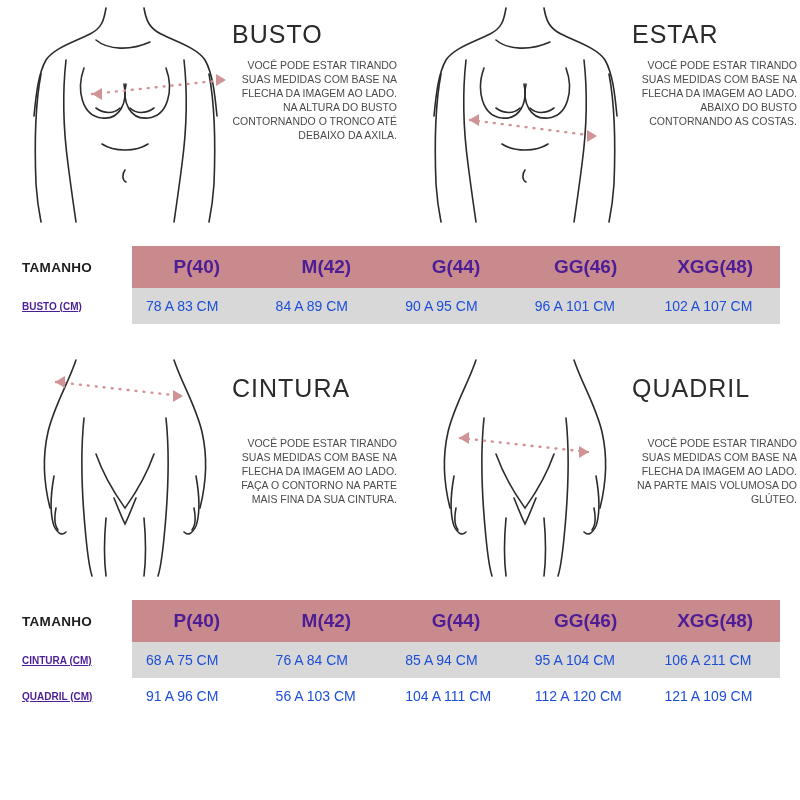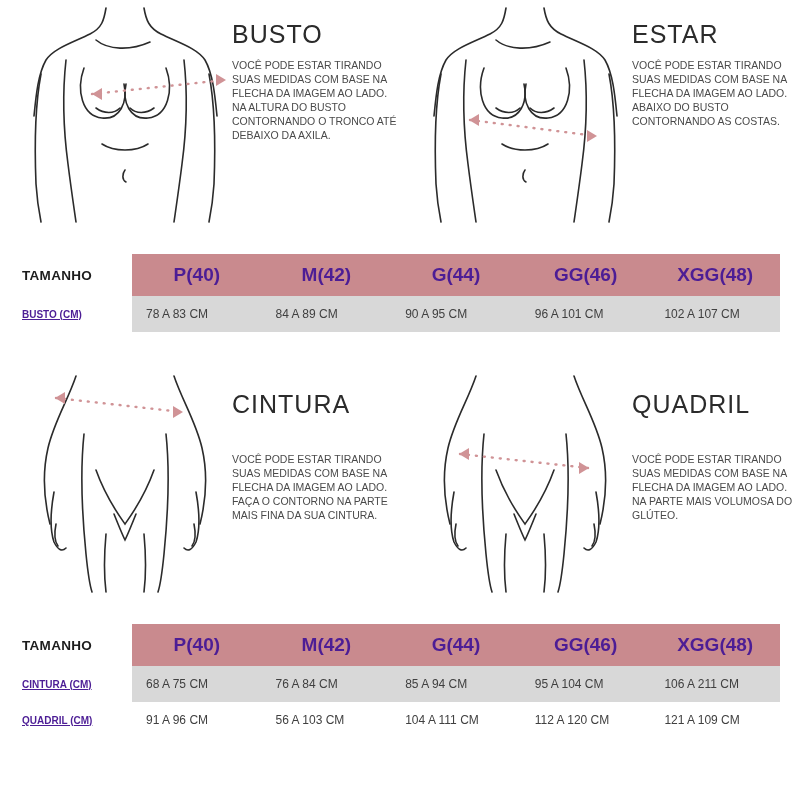--- a/index.html
+++ b/index.html
@@ -53,30 +53,30 @@
     text-align: center;
   }
   .fig-caption {
     position: absolute;
     left: 232px;
     top: 58px;
     width: 165px;
     font-size: 10.5px;
     line-height: 14px;
     color: #4a4a4a;
-    text-align: left;
+    text-align: right;
   }
   .fig-caption.lower {
     top: 82px;
   }
 
   
   .size-table {
     width: 760px;
-    margin: 12px auto;
+    margin: 4px auto;
     border-collapse: collapse;
     table-layout: fixed;
   }
   .size-table td {
     padding: 0;
     height: 36px;
     vertical-align: middle;
   }
   .hdr-label {
     width: 110px;
@@ -98,22 +98,22 @@
 
   .row-label {
     width: 110px;
     font-size: 10px;
     font-weight: bold;
     color: #4c1d95;
     padding-left: 2px !important;
     text-decoration: underline;
   }
   .row-cell {
-    font-size: 12px;
-    color: #404040;
+    font-size: 14px;
+    color: #1d4ed8;
     padding-left: 14px !important;
   }
   .shaded td { background: #d8d8d8; }
   .shaded .row-label { background: #ffffff; }
   .plain td { background: #ffffff; }
 
   .spacer-sm { height: 14px; }
   .spacer-md { height: 26px; }
 </style>
 </head>

